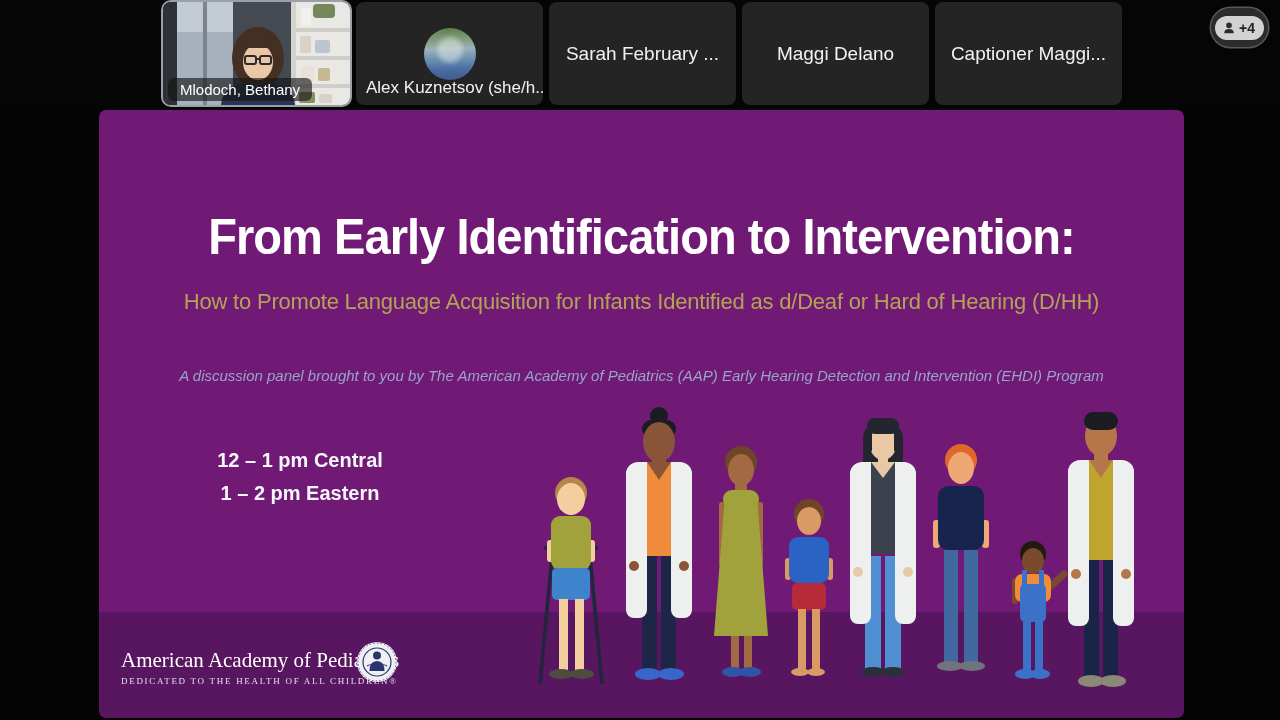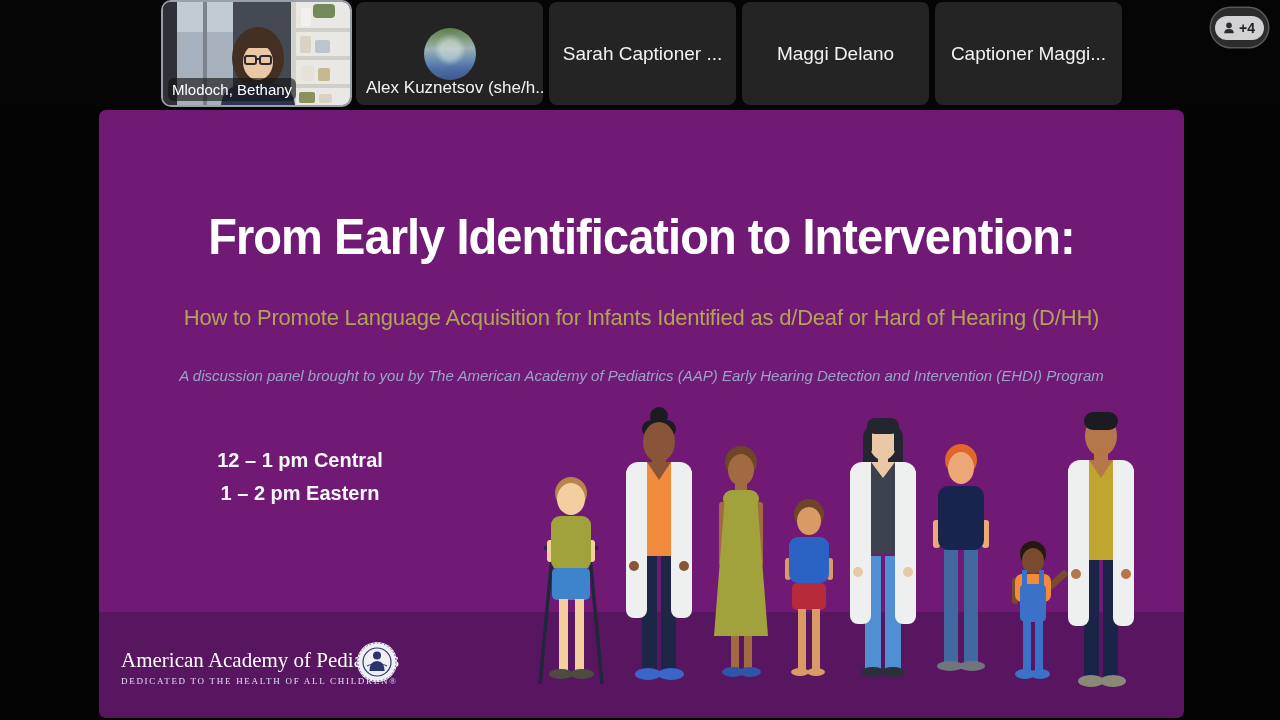--- a/index.html
+++ b/index.html
@@ -7,38 +7,38 @@
          font-family:"Liberation Sans",sans-serif;}
 
   
   .topbar{position:absolute;left:0;top:0;width:1280px;height:110px;background:#050505;}
   .tile{position:absolute;top:2px;width:187px;height:103px;background:#242424;border-radius:8px;overflow:hidden;}
   .tile .vname{position:absolute;left:10px;bottom:7px;color:#f2f2f2;font-size:17px;white-space:nowrap;}
   .tile .cname{position:absolute;left:0;right:0;top:50%;transform:translateY(-50%);
                text-align:center;color:#f2f2f2;font-size:19px;white-space:nowrap;}
   .tile-video{box-shadow:0 0 0 2px #9aa0a8;}
   .namechip{position:absolute;left:5px;bottom:4px;background:rgba(18,18,18,.62);
-            color:#fff;font-size:15px;padding:3px 4px;border-radius:6px;white-space:nowrap;}
+            color:#fff;font-size:15px;padding:3px 12px;border-radius:6px;white-space:nowrap;}
   .avatar-circle{position:absolute;left:50%;top:26px;transform:translateX(-50%);
      width:52px;height:52px;border-radius:50%;
      background:
        radial-gradient(circle at 50% 42%, rgba(235,243,240,.45) 0 9px, rgba(235,243,240,0) 16px),
        linear-gradient(178deg,#5d7c4a 0%,#85a184 26%,#9db2b6 40%,#6f93b2 58%,#4b6ea4 78%,#3f588a 100%);}
   .badge{position:absolute;right:12px;top:8px;width:57px;height:39px;border-radius:20px;
          background:#2c2c2c;box-shadow:0 0 0 1.5px #585858;display:flex;align-items:center;justify-content:center;}
   .badge-inner{display:flex;align-items:center;gap:3px;background:#d2d2d4;border-radius:14px;
                padding:4px 9px 4px 7px;}
   .badge-inner .cnt{font-size:14px;font-weight:bold;color:#222;}
 
   
   .slide{position:absolute;left:99px;top:110px;width:1085px;height:608px;background:#701a75;
          border-radius:7px;overflow:hidden;}
   .slide-title{position:absolute;top:98px;left:0;right:0;margin:0;text-align:center;color:#ffffff;
          font-size:50px;font-weight:bold;letter-spacing:-1px;transform:scaleX(.94);white-space:nowrap;}
-  .slide-subtitle{position:absolute;top:179px;left:0;right:0;margin:16px;text-align:center;color:#b3a356;
+  .slide-subtitle{position:absolute;top:179px;left:0;right:0;margin:0;text-align:center;color:#b3a356;
          font-size:22px;font-weight:normal;letter-spacing:-.2px;white-space:nowrap;}
   .slide-tagline{position:absolute;top:247px;left:0;right:0;margin:10px;text-align:center;color:#98a4ca;
          font-size:15px;font-style:italic;white-space:nowrap;}
   .schedule{position:absolute;left:66px;top:334px;width:270px;text-align:center;color:#f7f8fb;
          font-size:20px;font-weight:bold;line-height:33px;}
   .floor-band{position:absolute;left:0;right:0;top:502px;height:106px;background:rgba(5,8,25,.22);}
   .people{position:absolute;left:424px;top:294px;}
   .logo{position:absolute;left:22px;top:538px;color:#fff;}
   .logo-org{font-family:"Liberation Serif",serif;font-size:21px;line-height:24px;}
   .logo-tag{font-family:"Liberation Serif",serif;font-size:9px;letter-spacing:1.7px;color:#dfe2ee;margin-top:4px;}
@@ -81,21 +81,21 @@
       </svg>
       <span class="namechip">Mlodoch, Bethany</span>
     </div>
 
     <div class="tile" style="left:356px;">
       <div class="avatar-circle"></div>
       <span class="vname">Alex Kuznetsov (she/h...</span>
     </div>
 
     <div class="tile" style="left:549px;">
-      <span class="cname">Sarah Captioner ...</span>
+      <span class="cname">Sarah February ...</span>
     </div>
 
     <div class="tile" style="left:742px;">
       <span class="cname">Maggi Delano</span>
     </div>
 
     <div class="tile" style="left:935px;">
       <span class="cname">Captioner Maggi...</span>
     </div>
 

